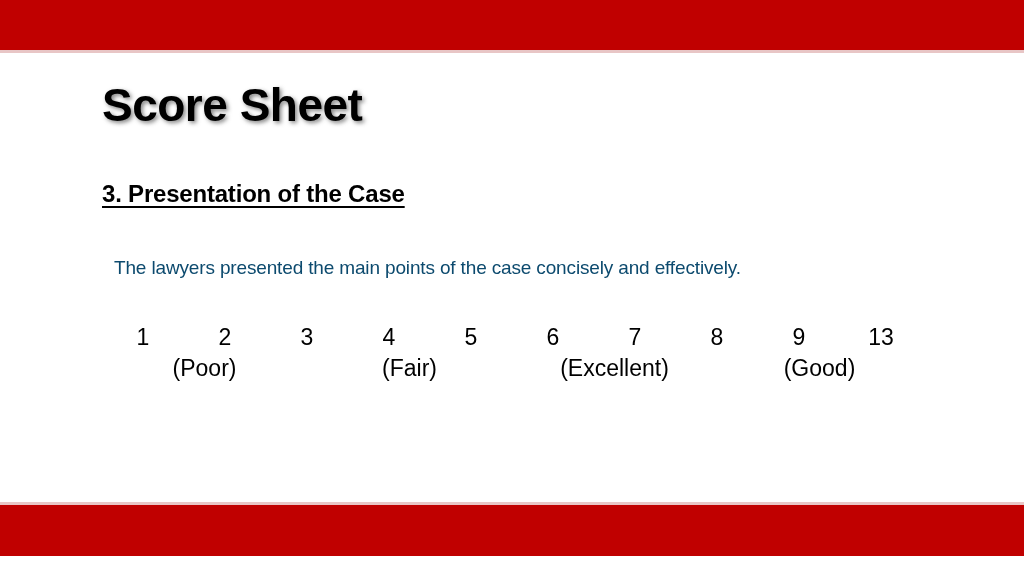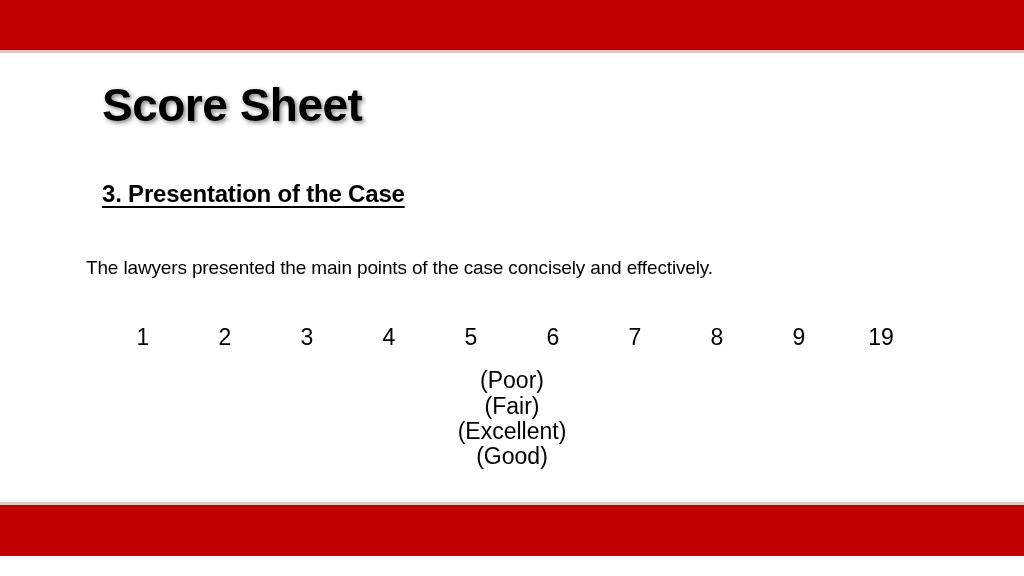--- a/index.html
+++ b/index.html
@@ -87,24 +87,24 @@
     font-weight: bold;
     color: #000000;
     text-decoration: underline;
     text-underline-offset: 4px;
     letter-spacing: -0.2px;
     white-space: nowrap;
   }
 
   .criterion-text {
     position: absolute;
-    left: 86px;
+    left: 114px;
     top: 204px;
     font-size: 19px;
-    color: #000000;
+    color: #0c4a6e;
     letter-spacing: -0.15px;
     white-space: nowrap;
   }
 
   
   .scale {
     position: absolute;
     left: 102px;
     top: 272px;
     width: 820px;
@@ -119,22 +119,21 @@
     flex: 1 1 0;
     text-align: center;
     font-size: 23px;
     color: #000000;
     line-height: 1.1;
   }
 
   .scale-labels {
     display: flex;
     width: 100%;
-    margin-top: 18px;
-    flex-direction: column;
+    margin-top: 6px;
   }
 
   .scale-label {
     flex: 2 2 0;
     text-align: center;
     font-size: 23px;
     color: #000000;
     line-height: 1.1;
     white-space: nowrap;
   }
@@ -160,21 +159,21 @@
       <div class="scale-numbers">
         <div class="scale-number">1</div>
         <div class="scale-number">2</div>
         <div class="scale-number">3</div>
         <div class="scale-number">4</div>
         <div class="scale-number">5</div>
         <div class="scale-number">6</div>
         <div class="scale-number">7</div>
         <div class="scale-number">8</div>
         <div class="scale-number">9</div>
-        <div class="scale-number">19</div>
+        <div class="scale-number">13</div>
       </div>
 
       <div class="scale-labels">
         <div class="scale-label">(Poor)</div>
         <div class="scale-label">(Fair)</div>
         <div class="scale-label">(Excellent)</div>
         <div class="scale-label">(Good)</div>
       </div>
 
     </div>

